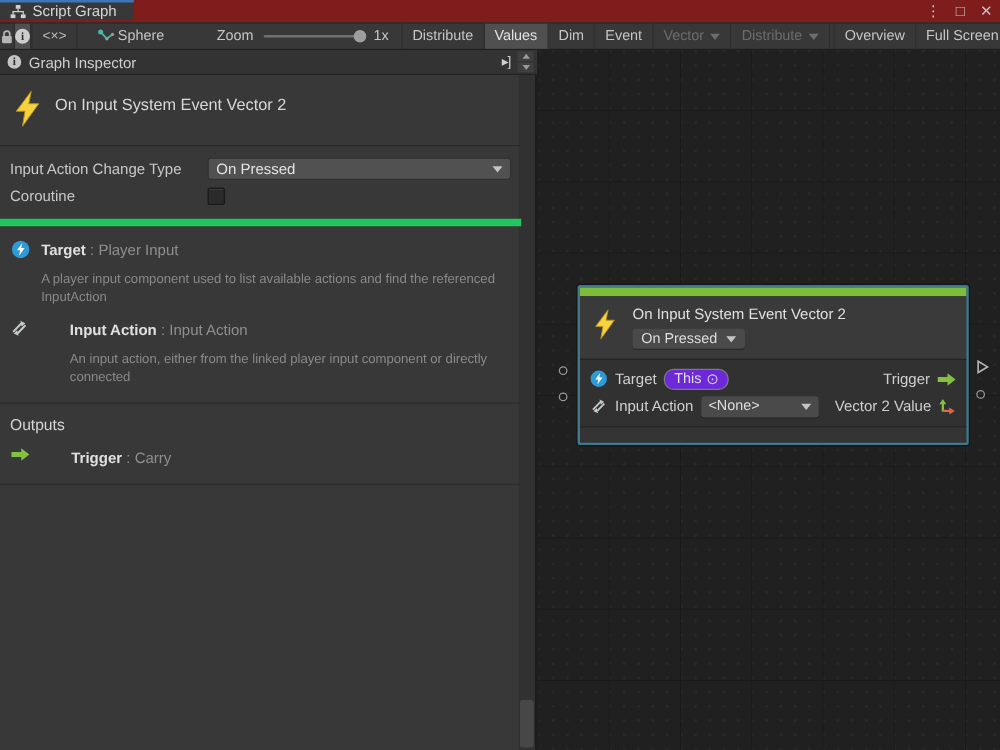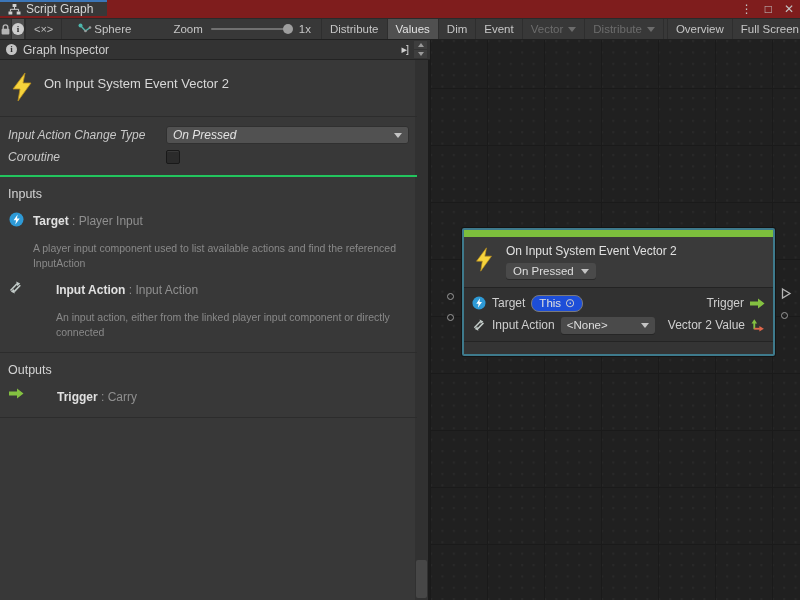--- a/index.html
+++ b/index.html
@@ -47,37 +47,37 @@
   .stepper { flex:1; background:#3e3e3e; margin-bottom:1px; display:flex; align-items:center; justify-content:center; }
   .tri-up { width:0; height:0; border-left:3px solid transparent; border-right:3px solid transparent; border-bottom:4px solid #9a9a9a; }
   .tri-dn { width:0; height:0; border-left:3px solid transparent; border-right:3px solid transparent; border-top:4px solid #9a9a9a; }
   .insp-body { position:absolute; left:0; top:20px; width:417px; height:540px; }
   .scrollbar { position:absolute; right:0; top:20px; width:13px; height:540px; background:#313131; }
   .scroll-thumb { position:absolute; left:1px; right:1px; bottom:2px; height:38px; background:#474747; border-radius:2px; }
 
   .title-block { display:flex; align-items:flex-start; gap:10px; padding:12px 8px 14px 10px; border-bottom:1px solid #2c2c2c; }
   .title-block .node-title-text { font-size:13px; color:#d8d8d8; padding-top:4px; }
 
-  .field-block { padding:8px 8px 6px 8px; border-bottom:2px solid #22c55e;font-style:italic; }
+  .field-block { padding:8px 8px 6px 8px; border-bottom:6px solid #22c55e; }
   .field-row { display:flex; align-items:center; height:20px; margin-bottom:2px; font-size:12px; color:#c8c8c8; }
   .field-row .flabel { width:158px; }
   .dropdown { flex:1; height:18px; background:#515151; border:1px solid #303030; border-radius:3px;
     display:flex; align-items:center; padding:0 6px; font-size:12px; color:#e2e2e2; }
   .dropdown .dd-caret { margin-left:auto; width:0; height:0; border-left:4px solid transparent;
     border-right:4px solid transparent; border-top:5px solid #c4c4c4; }
   .checkbox { width:14px; height:14px; background:#2b2b2b; border:1px solid #191919; border-radius:2px; box-shadow:inset 0 1px 0 #3a3a3a; }
 
   .io-section { padding:10px 8px 10px 8px; border-bottom:1px solid #2c2c2c; }
   .io-title { font-size:12.5px; color:#d4d4d4; margin-bottom:10px; }
   .io-item { display:flex; gap:8px; margin-bottom:10px; }
   .io-item:last-child { margin-bottom:2px;gap:32px; }
   .io-icon-col { width:17px; display:flex; justify-content:center; padding-top:1px; }
   .io-name { font-size:12px; color:#e0e0e0; font-weight:bold; }
   .io-type { font-size:12px; color:#8f8f8f; font-weight:normal; }
-  .io-desc { font-size:10.5px; color:#898989; line-height:1.4; max-width:378px; margin-top:12px; }
+  .io-desc { font-size:10.5px; color:#898989; line-height:1.4; max-width:378px; margin-top:7px; }
 
   
   .graphview { position:absolute; left:430px; top:40px; width:370px; height:560px; background:#202020;
     background-image:
       linear-gradient(to right, #1a1a1a 1px, transparent 1px),
       linear-gradient(to bottom, #1a1a1a 1px, transparent 1px),
       radial-gradient(circle at 1px 1px, #292929 1px, transparent 1.6px);
     background-size:57px 57px, 57px 57px, 11.4px 11.4px;
     background-position:0 0, 0 48px, 0 0; }
 
@@ -89,21 +89,21 @@
   .node-header-text { display:flex; flex-direction:column; gap:5px; }
   .node-title { font-size:12px; color:#e0e0e0; }
   .chip { display:inline-flex; align-items:center; gap:7px; background:#4A4A4A; border-radius:3px;
     padding:2px 7px; font-size:11.5px; color:#dedede; width:max-content; box-shadow:0 1px 0 #2a2a2a; }
   .chip .dd-caret { width:0; height:0; border-left:4px solid transparent; border-right:4px solid transparent; border-top:5px solid #c4c4c4; }
   .node-rows { padding:4px 8px 5px 8px; background:#313131; }
   .node-row { display:flex; align-items:center; height:22px; }
   .nr-left { display:flex; align-items:center; gap:6px; }
   .nr-right { margin-left:auto; display:flex; align-items:center; gap:6px; }
   .port-label { font-size:12px; color:#cfcfcf; }
-  .this-chip { display:inline-flex; align-items:center; gap:4px; background:#1d4ed8; border:1px solid #7a7a7a;
+  .this-chip { display:inline-flex; align-items:center; gap:4px; background:#6d28d9; border:1px solid #7a7a7a;
     border-radius:8px; padding:0 7px; height:17px; font-size:11.5px; color:#e0e0e0; }
   .picker-glyph { font-size:12px; color:#cdcdcd; line-height:1; }
   .none-dd { display:inline-flex; align-items:center; background:#4A4A4A; border-radius:3px; height:17px;
     padding:0 6px; font-size:11.5px; color:#dedede; width:94px; box-shadow:0 1px 0 #262626; }
   .none-dd .dd-caret { margin-left:auto; width:0; height:0; border-left:4px solid transparent;
     border-right:4px solid transparent; border-top:5px solid #c4c4c4; }
   .node-footer { height:13px; background:#343434; border-top:1px solid #242424; }
 
   .port { position:absolute; }
   .port-circle { width:7px; height:7px; border:1.5px solid #9a9a9a; border-radius:50%; background:transparent; }
@@ -234,21 +234,20 @@
             <span class="dd-caret"></span>
           </div>
         </div>
         <div class="field-row">
           <span class="flabel">Coroutine</span>
           <div class="checkbox"></div>
         </div>
       </div>
 
       <div class="io-section">
-        <div class="io-title">Inputs</div>
         <div class="io-item">
           <div class="io-icon-col">
             <span>
               <svg width="15" height="15" viewBox="0 0 15 15">
                 <circle cx="7.5" cy="7.5" r="7" fill="#2E9AD6"></circle>
                 <polygon points="8.6,2.5 4.6,8.2 7.1,8.2 6.3,12.5 10.7,6.4 8,6.4" fill="#ffffff"></polygon>
               </svg>
             </span>
           </div>
           <div>

